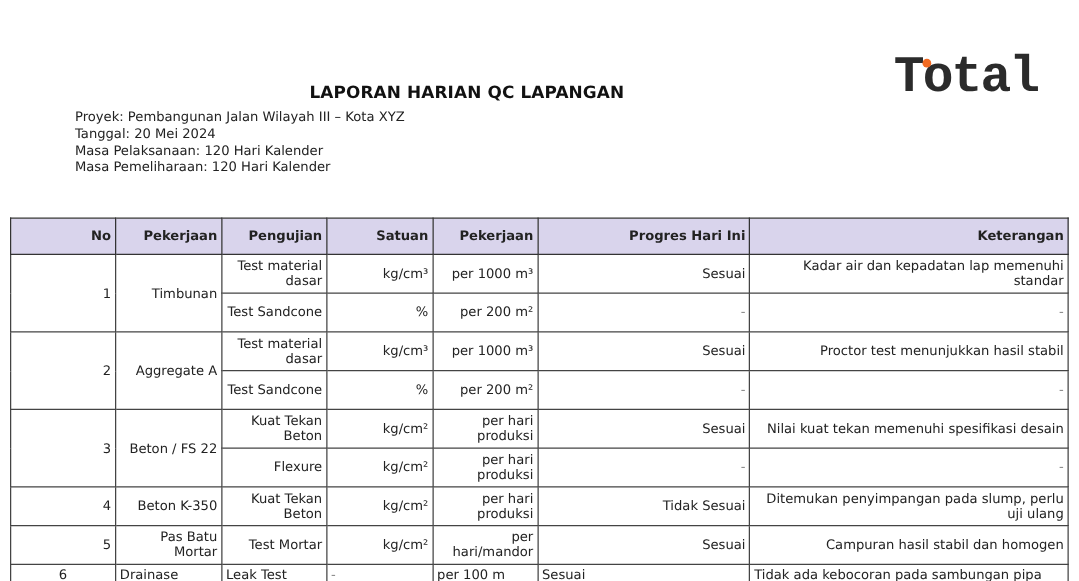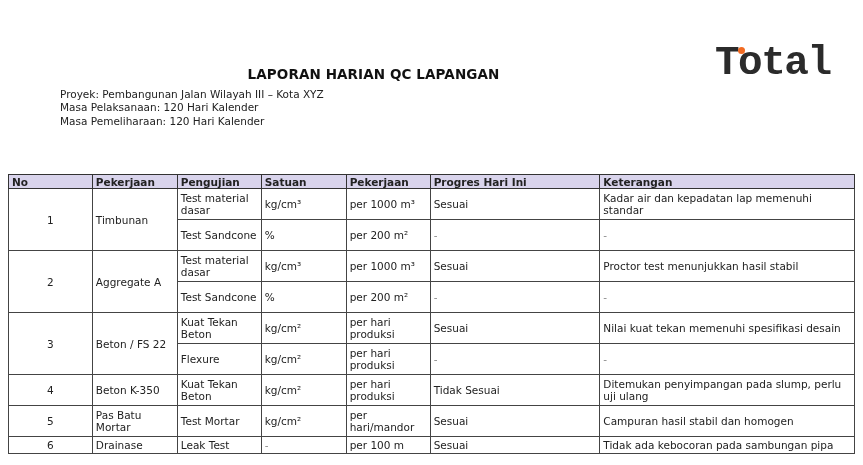--- a/index.html
+++ b/index.html
@@ -3,39 +3,40 @@
 <meta charset="utf-8">
 <style>
   * { box-sizing: border-box; margin: 0; padding: 0; }
   html, body { width: 863px; height: 465px; background: #ffffff; overflow: hidden; }
   body { font-family: "DejaVu Sans", sans-serif; color: #1a1a1a; position: relative; }
   .logo { position: absolute; left: 715px; top: 12px; font-family: Liberation Mono, monospace; font-weight: bold; font-size: 41px; letter-spacing: -1.5px; color: #2b2b2b; line-height: 46px; margin-top: 28px; }
   .logo .dot { position: absolute; left: 23px; top: 7px; width: 7px; height: 7px; border-radius: 50%; background: #f26a21; }
   .title { position: absolute; left: 0; width: 747px; top: 66px; text-align: center; font-weight: bold; font-size: 13.5px; color: #111; letter-spacing: 0.1px; }
   .meta { position: absolute; left: 12px; top: 88px; font-size: 10.5px; line-height: 13.3px; color: #222; margin-left: 48px; }
   table { position: absolute; left: 8px; top: 174px; width: 847px; border-collapse: collapse; font-size: 10.5px; color: #222; }
-  th { background: #d9d4ec; font-weight: bold; font-size: 10.5px; height: 14px; border: 1.3px solid #333; text-align: left; padding: 0 3px; }
+  th { background: #d9d4ec; font-weight: bold; font-size: 10.5px; height: 29px; border: 1.3px solid #333; text-align: right; padding: 0 3px; }
   td { border: 1.3px solid #444; padding: 0 3px; line-height: 12px; vertical-align: middle; }
   td.c { text-align: center; }
-  tr.r2 td { height: 31px; }
+  tr.r2 td { height: 31px; text-align: right; }
   tr.r1 td { height: 17px; }
   .muted { color: #888; }
 </style>
 </head>
 <body>
 
 <div class="logo">
   <span>Total</span>
   <span class="dot"></span>
 </div>
 
 <div class="title">LAPORAN HARIAN QC LAPANGAN</div>
 
 <div class="meta">
   <div>Proyek: Pembangunan Jalan Wilayah III – Kota XYZ</div>
+  <div>Tanggal: 20 Mei 2024</div>
   <div>Masa Pelaksanaan: 120 Hari Kalender</div>
   <div>Masa Pemeliharaan: 120 Hari Kalender</div>
 </div>
 
 <table>
   <colgroup>
     <col style="width:84px">
       <col style="width:85px">
       <col style="width:84px">
       <col style="width:85px">

